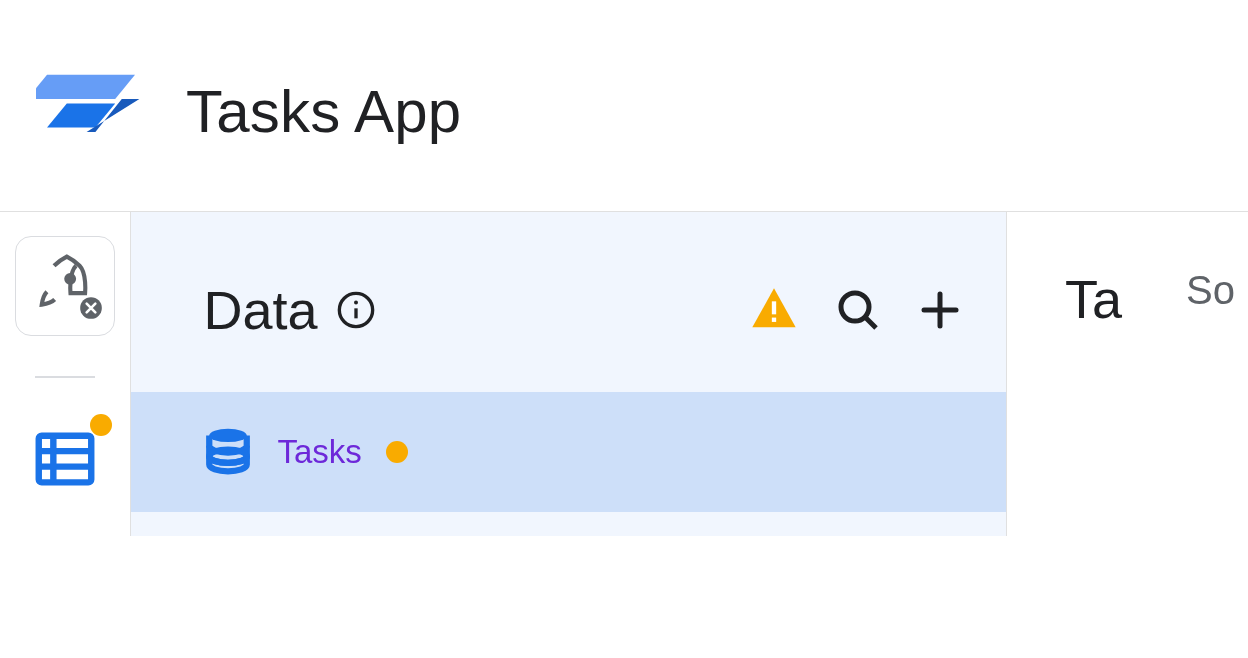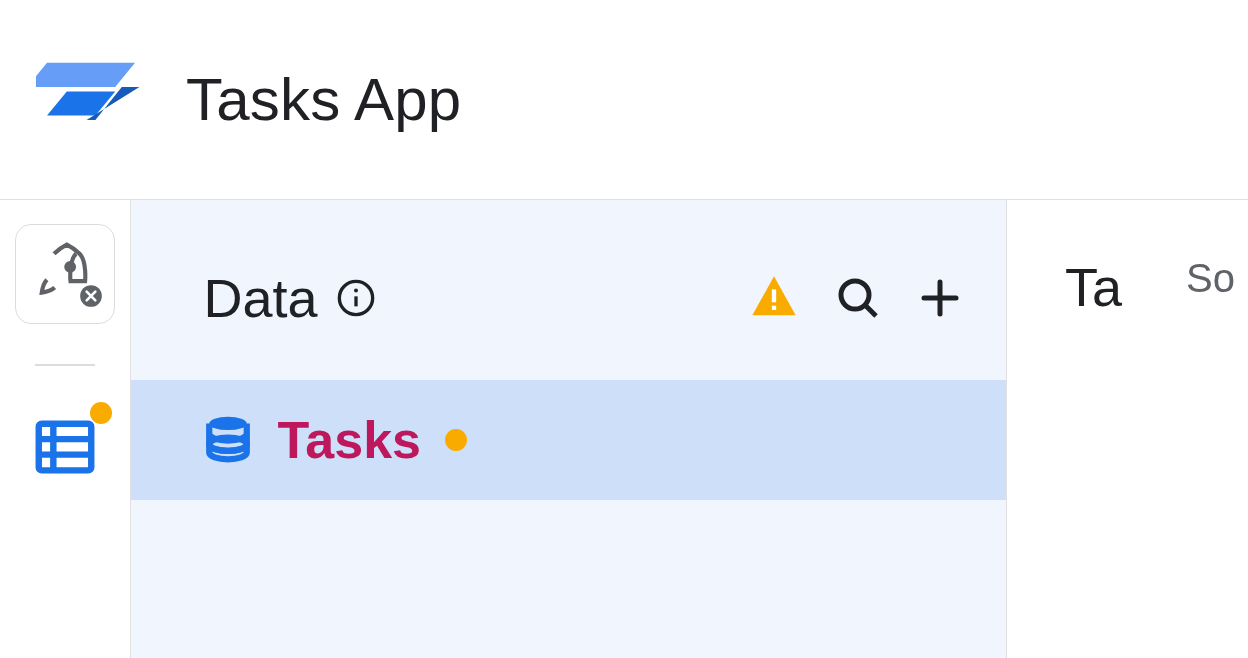--- a/index.html
+++ b/index.html
@@ -1,17 +1,17 @@
 <!DOCTYPE html>
 <html><head>
 <meta charset="utf-8">
 <style>
   html,body{margin:0;padding:0;font-family:"Google Sans","Helvetica Neue",Arial,sans-serif;background:#fff;color:#202124;}
   *{box-sizing:border-box;}
-  .app{width:1248px;height:658px;position:relative;overflow:hidden;}
+  .app{width:1248px;height:524px;position:relative;overflow:hidden;margin-top:12px;}
 
   
   .topbar{height:200px;display:flex;align-items:center;padding-left:36px;gap:40px;border-bottom:1px solid #e0e0e0;}
   .app-title{font-size:60px;font-weight:400;color:#202124;letter-spacing:0.2px;}
 
   
   .body{display:flex;height:458px;}
 
   
   .rail{width:150px;border-right:1px solid #e0e0e0;display:flex;flex-direction:column;align-items:center;padding-top:24px;gap:40px;}
@@ -22,21 +22,21 @@
   
   .panel{width:1000px;background:#f1f6fe;display:flex;flex-direction:column;border-right:1px solid #e0e0e0;}
   .panel-header{display:flex;align-items:center;justify-content:space-between;padding:44px 42px 28px 72px;height:180px;border-radius:28px;}
   .panel-title-wrap{display:flex;align-items:center;gap:18px;}
   .panel-title{font-size:54px;font-weight:500;color:#202124;}
   .panel-icons{display:flex;align-items:center;gap:34px;}
   .icon-btn{display:flex;align-items:center;justify-content:center;cursor:pointer;}
 
   
   .source-row{display:flex;align-items:center;gap:24px;background:#cddff9;height:120px;padding-left:72px;}
-  .source-name{font-size:52px;color:#be185d;font-weight:700;}
+  .source-name{font-size:33px;color:#6d28d9;font-weight:400;}
   .status-dot{width:22px;height:22px;border-radius:50%;background:#f9ab00;display:inline-block;}
 
   
   .peek{flex:1;padding:56px 13px 0 58px;display:flex;gap:64px;}
   .peek-title{font-size:54px;font-weight:500;color:#202124;}
   .peek-sub{font-size:40px;color:#5f6368;}
 
   
   .dot{width:22px;height:22px;border-radius:50%;background:#f9ab00;position:absolute;top:-4px;right:-4px;}
 </style>

